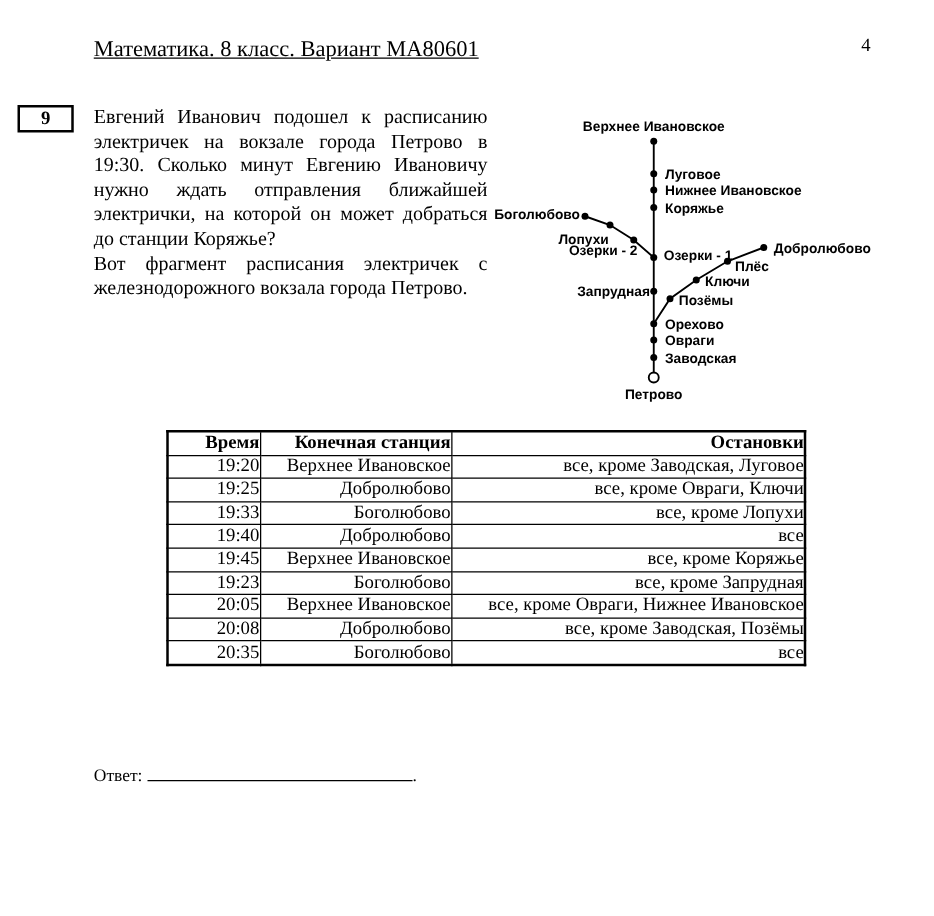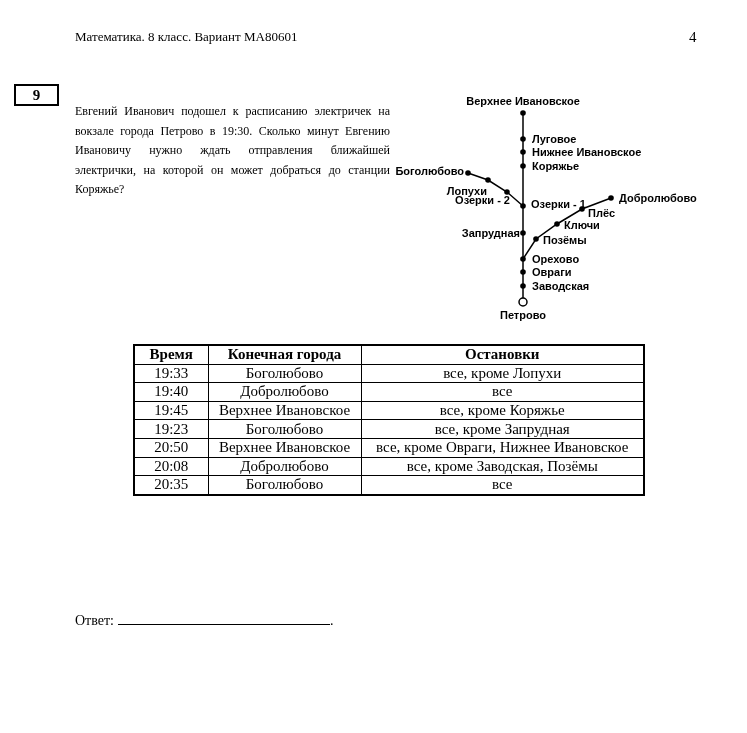--- a/index.html
+++ b/index.html
@@ -1,64 +1,65 @@
 <!DOCTYPE html>
 <html><head>
 <meta charset="utf-8">
 <style>
   html,body{margin:0;padding:0;}
   body{
     width:747px;height:733px;position:relative;background:#ffffff;color:#000;
     font-family:"Liberation Serif", serif;
   }
-  .hdr-title{position:absolute;left:75px;top:29px;font-size:13px;}
+  .hdr-title{position:absolute;left:75px;top:29px;font-size:18px;text-decoration:underline;}
   .hdr-page{position:absolute;left:689px;top:29px;font-size:15px;}
   .qbox{
     position:absolute;left:14px;top:84px;width:45px;height:22px;
     border:2px solid #000;box-sizing:border-box;
     font-weight:bold;font-size:15px;text-align:center;line-height:18px;
   }
   .problem{
     position:absolute;left:75px;top:84px;width:315px;
-    font-size:12px;line-height:19.6px;text-align:justify;margin-top:18px;
+    font-size:16px;line-height:19.6px;text-align:justify;
   }
   .problem p{margin:0;}
   .diagram{position:absolute;left:390px;top:85px;width:357px;height:245px;}
   .diagram text{
     font-family:"Liberation Sans", sans-serif;font-weight:700;font-size:11px;fill:#000;
   }
   .diagram .rail{fill:none;stroke:#000;stroke-width:1.5;}
   .diagram .dot{fill:#000;}
   .diagram .term{fill:#fff;stroke:#000;stroke-width:1.5;}
   table.schedule{
     position:absolute;left:133px;top:344px;width:510px;
     border-collapse:collapse;border:2px solid #000;table-layout:fixed;
   }
   table.schedule th, table.schedule td{
-    border:1px solid #000;font-size:15px;text-align:center;
+    border:1px solid #000;font-size:15px;text-align:right;
     padding:0;height:17.6px;line-height:17px;overflow:hidden;white-space:nowrap;
   }
   table.schedule th{font-weight:bold;}
   col.c1{width:74px;} col.c2{width:153px;} col.c3{width:283px;}
   .answer{position:absolute;left:75px;top:610px;font-size:14px;}
   .answer-line{
     display:inline-block;width:212px;height:14px;
     border-bottom:1.5px solid #000;margin-left:4px;
   }
 </style>
 </head>
 <body>
 
 <div class="hdr-title">Математика. 8 класс. Вариант МА80601</div>
 <div class="hdr-page">4</div>
 
 <div class="qbox">9</div>
 
 <div class="problem">
   <p>Евгений Иванович подошел к расписанию электричек на вокзале города Петрово в 19:30. Сколько минут Евгению Ивановичу нужно ждать отправления ближайшей электрички, на которой он может добраться до станции Коряжье?</p>
+  <p>Вот фрагмент расписания электричек с железнодорожного вокзала города Петрово.</p>
 </div>
 
 <svg class="diagram" viewBox="0 0 357 245" xmlns="http://www.w3.org/2000/svg">
     <polyline points="133,28 133,217" class="rail"></polyline>
     <polyline points="78,88 98,95 117,107 133,121" class="rail"></polyline>
     <polyline points="133,174 146,154 167,139 192,124 221,113" class="rail"></polyline>
     <circle cx="133" cy="28" r="2.8" class="dot"></circle>
     <text x="133" y="20" text-anchor="middle">Верхнее Ивановское</text>
     <circle cx="133" cy="54" r="2.8" class="dot"></circle>
     <text x="142" y="58" text-anchor="start">Луговое</text>
@@ -96,25 +97,35 @@
 
 <table class="schedule">
   <colgroup>
       <col class="c1">
       <col class="c2">
       <col class="c3">
     </colgroup>
   <thead>
     <tr>
       <th>Время</th>
-      <th>Конечная города</th>
+      <th>Конечная станция</th>
       <th>Остановки</th>
     </tr>
   </thead>
   <tbody>
+      <tr>
+        <td>19:20</td>
+        <td>Верхнее Ивановское</td>
+        <td>все, кроме Заводская, Луговое</td>
+      </tr>
+      <tr>
+        <td>19:25</td>
+        <td>Добролюбово</td>
+        <td>все, кроме Овраги, Ключи</td>
+      </tr>
       <tr>
         <td>19:33</td>
         <td>Боголюбово</td>
         <td>все, кроме Лопухи</td>
       </tr>
       <tr>
         <td>19:40</td>
         <td>Добролюбово</td>
         <td>все</td>
       </tr>
@@ -122,21 +133,21 @@
         <td>19:45</td>
         <td>Верхнее Ивановское</td>
         <td>все, кроме Коряжье</td>
       </tr>
       <tr>
         <td>19:23</td>
         <td>Боголюбово</td>
         <td>все, кроме Запрудная</td>
       </tr>
       <tr>
-        <td>20:50</td>
+        <td>20:05</td>
         <td>Верхнее Ивановское</td>
         <td>все, кроме Овраги, Нижнее Ивановское</td>
       </tr>
       <tr>
         <td>20:08</td>
         <td>Добролюбово</td>
         <td>все, кроме Заводская, Позёмы</td>
       </tr>
       <tr>
         <td>20:35</td>

